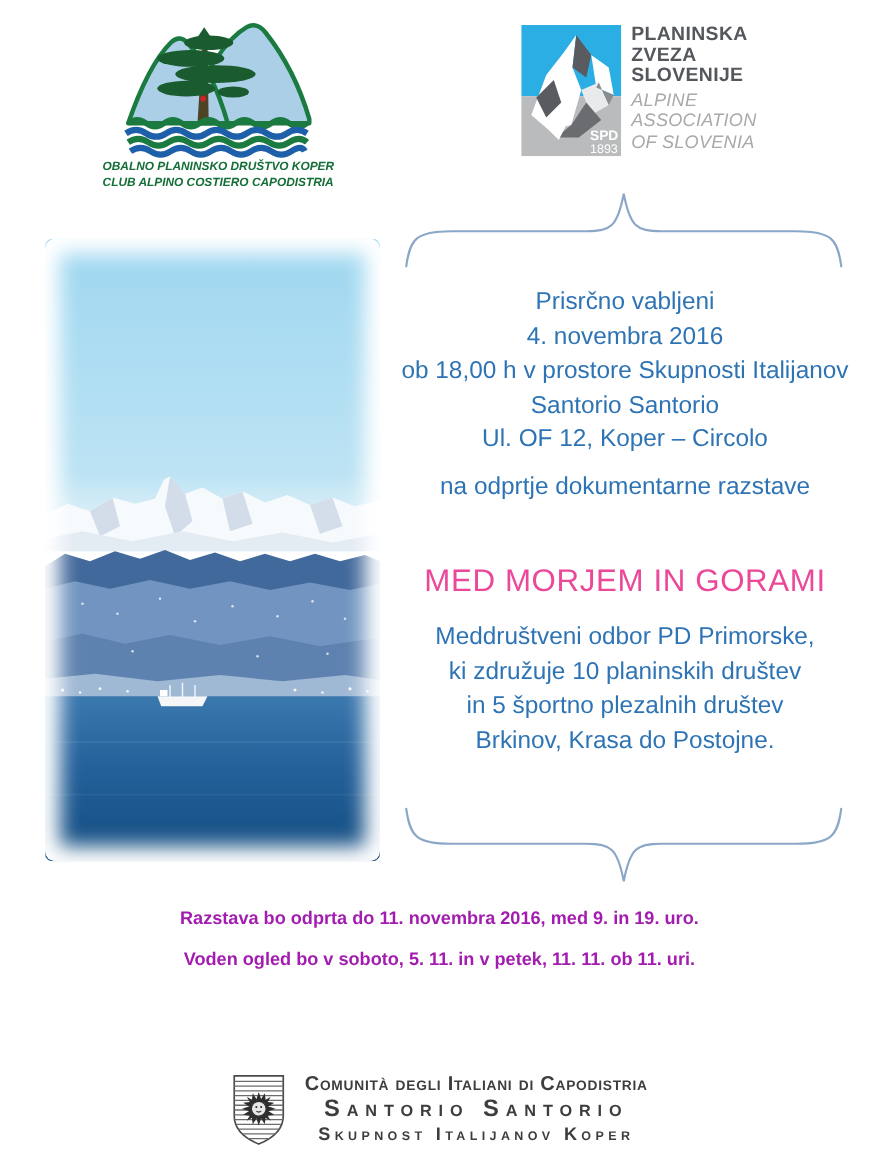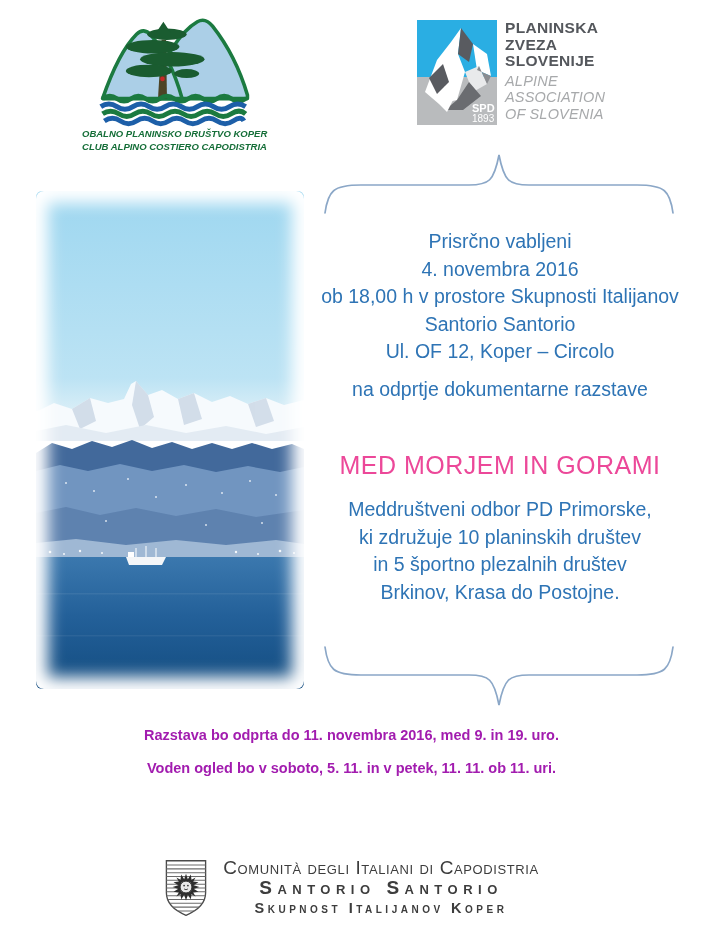--- a/index.html
+++ b/index.html
@@ -30,21 +30,21 @@
   .inv-title{position:absolute;top:436px;left:0;width:100%;font-size:25px;color:#ec4899;letter-spacing:.5px;margin-top:15px;}
   .inv-block2{position:absolute;top:496px;left:0;width:100%;}
   .inv-line{font-size:19.5px;line-height:27.5px;white-space:nowrap;}
   
   .notes{position:absolute;left:0;width:703px;text-align:center;color:#a21caf;font-weight:bold;font-size:14.5px;}
   .note1{top:727px;}
   .note2{top:760px;}
   
   .footer{position:absolute;left:0;top:858px;width:703px;display:flex;justify-content:center;align-items:center;gap:15px;color:#3d3d3d;}
   .footer-text{text-align:center;}
-  .ft-line1{font-size:19px;font-weight:400;font-variant:small-caps;letter-spacing:.6px;line-height:17px;}
+  .ft-line1{font-size:16px;font-weight:700;font-variant:small-caps;letter-spacing:.6px;line-height:17px;}
   .ft-line2{font-size:19px;font-weight:600;font-variant:small-caps;letter-spacing:5.5px;line-height:23px;}
   .ft-line3{font-size:14.5px;font-weight:600;font-variant:small-caps;letter-spacing:3.5px;line-height:18px;}
 </style>
 </head>
 <body>
 
 <div class="page">
 
   <div class="left-logo">
     <svg width="152" height="116" viewBox="0 0 170 128">

